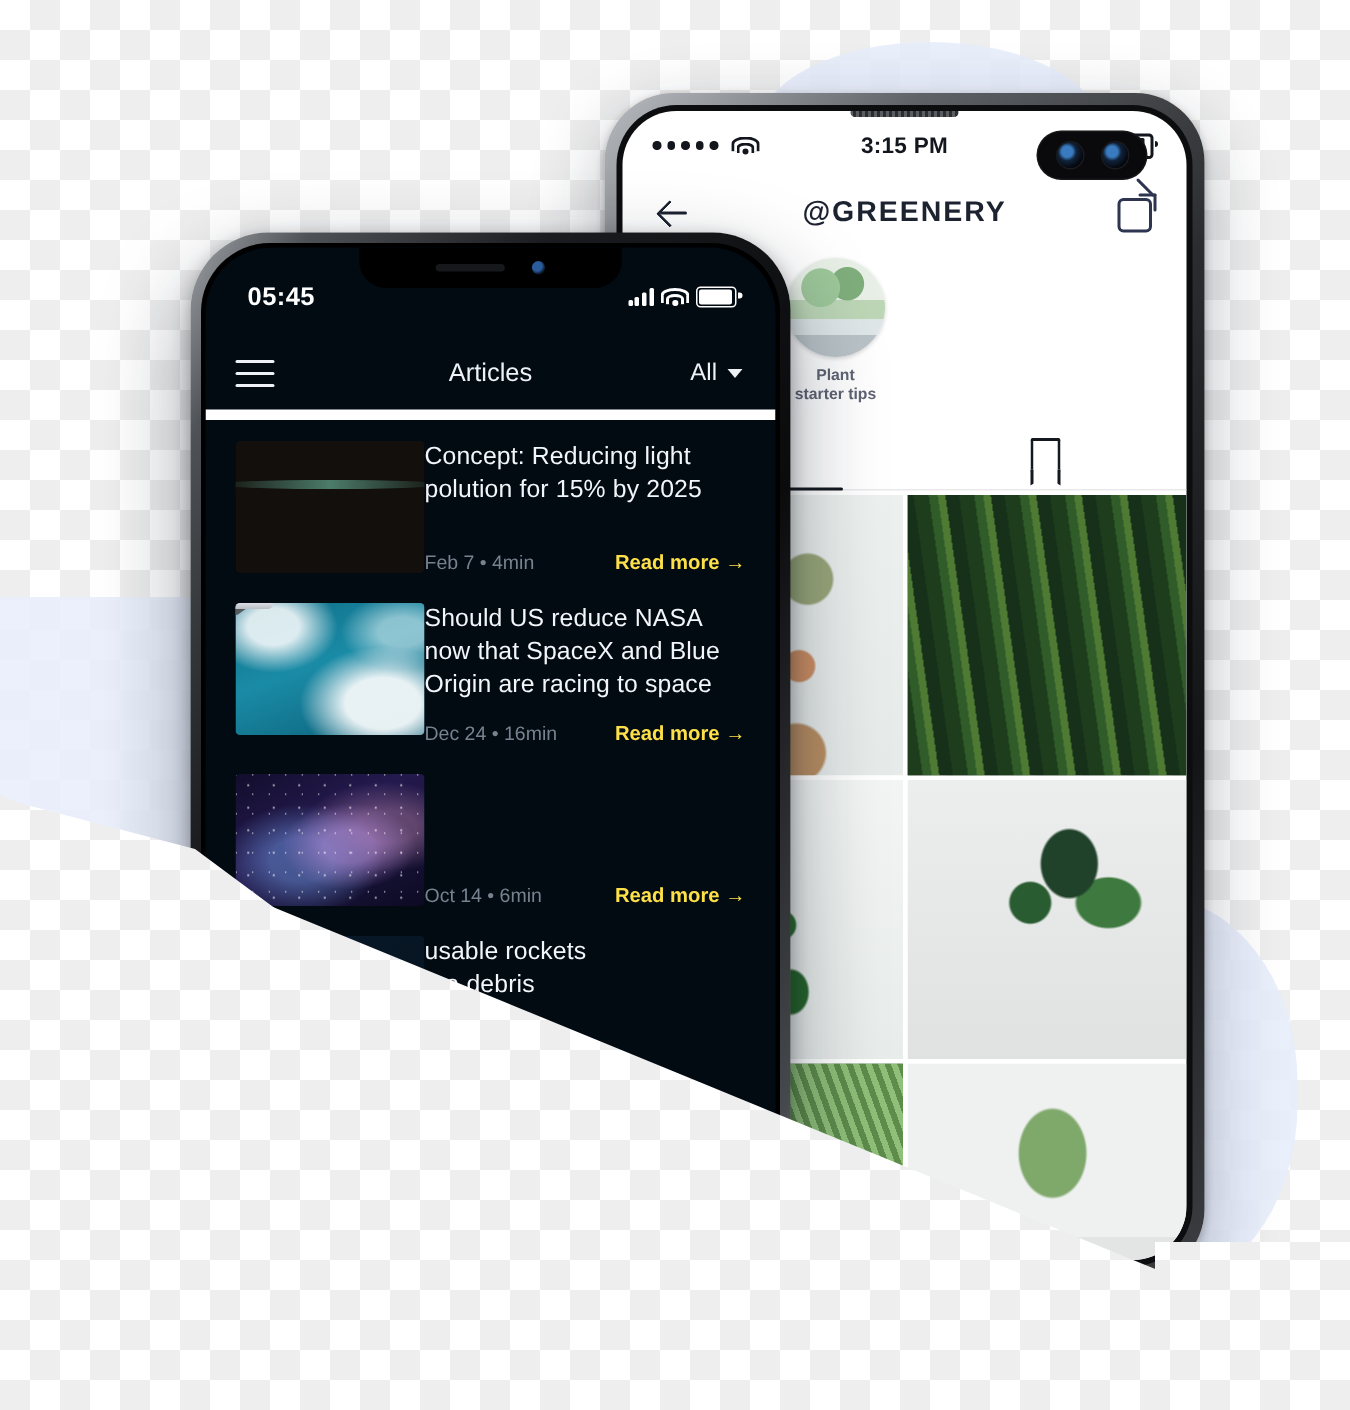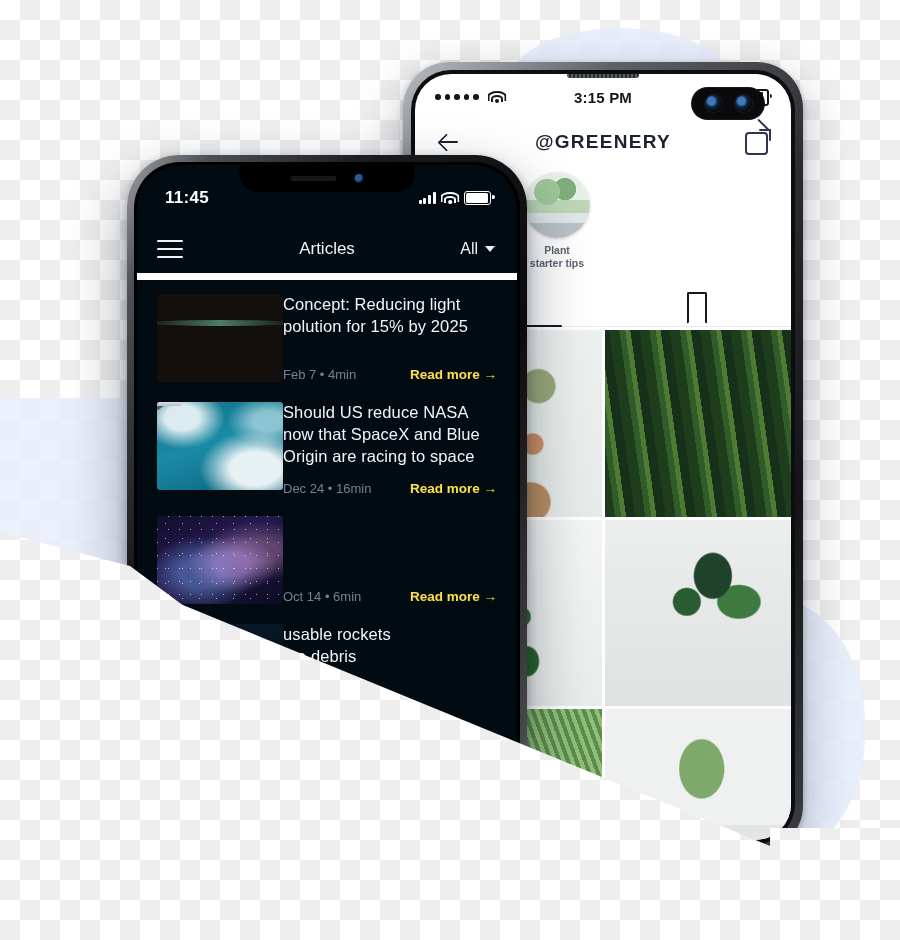--- a/index.html
+++ b/index.html
@@ -365,21 +365,21 @@
   <div class="phone-front">
     <div class="bezel">
       <div class="screen-dark">
 
         <div class="notch">
           <span class="spk"></span>
           <span class="cam"></span>
         </div>
 
         <div class="sb-dark">
-          <span class="t">11:45</span>
+          <span class="t">05:45</span>
           <span class="r">
             <span class="bars">
                 <i></i>
                 <i></i>
                 <i></i>
                 <i></i>
               </span>
             <span class="wifi-w">
                 <span></span>
                 <span></span>

